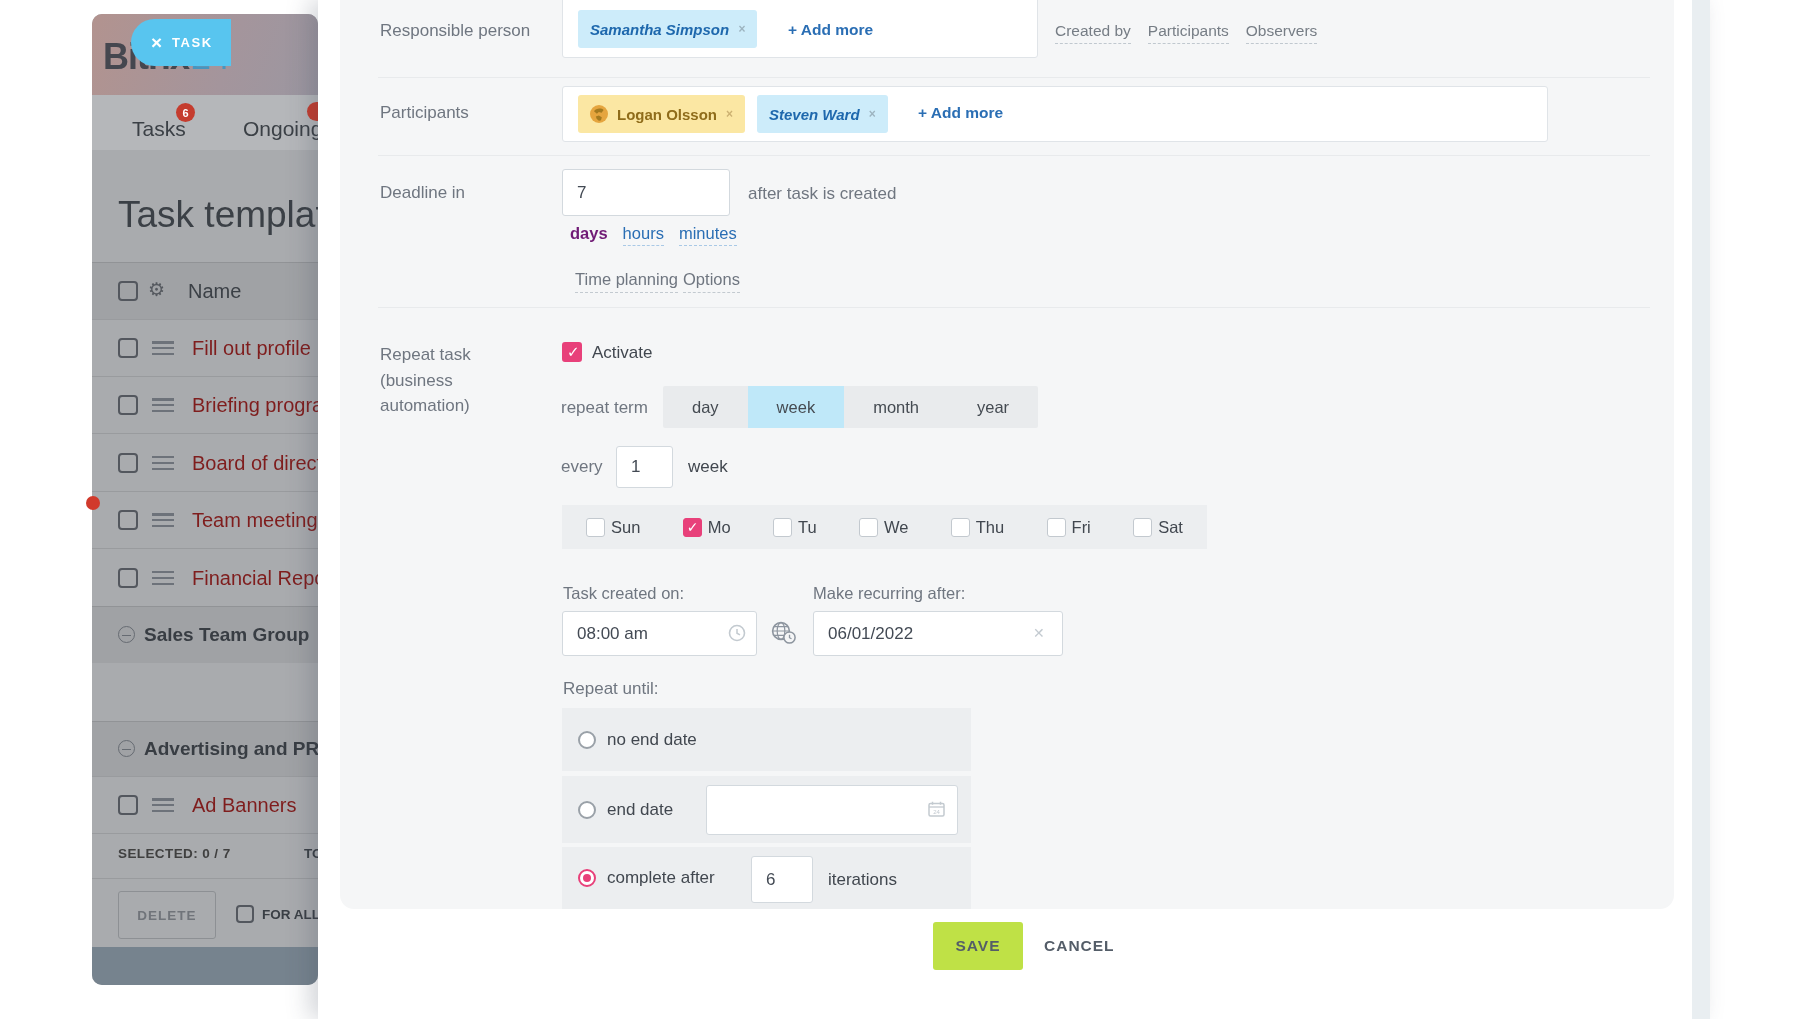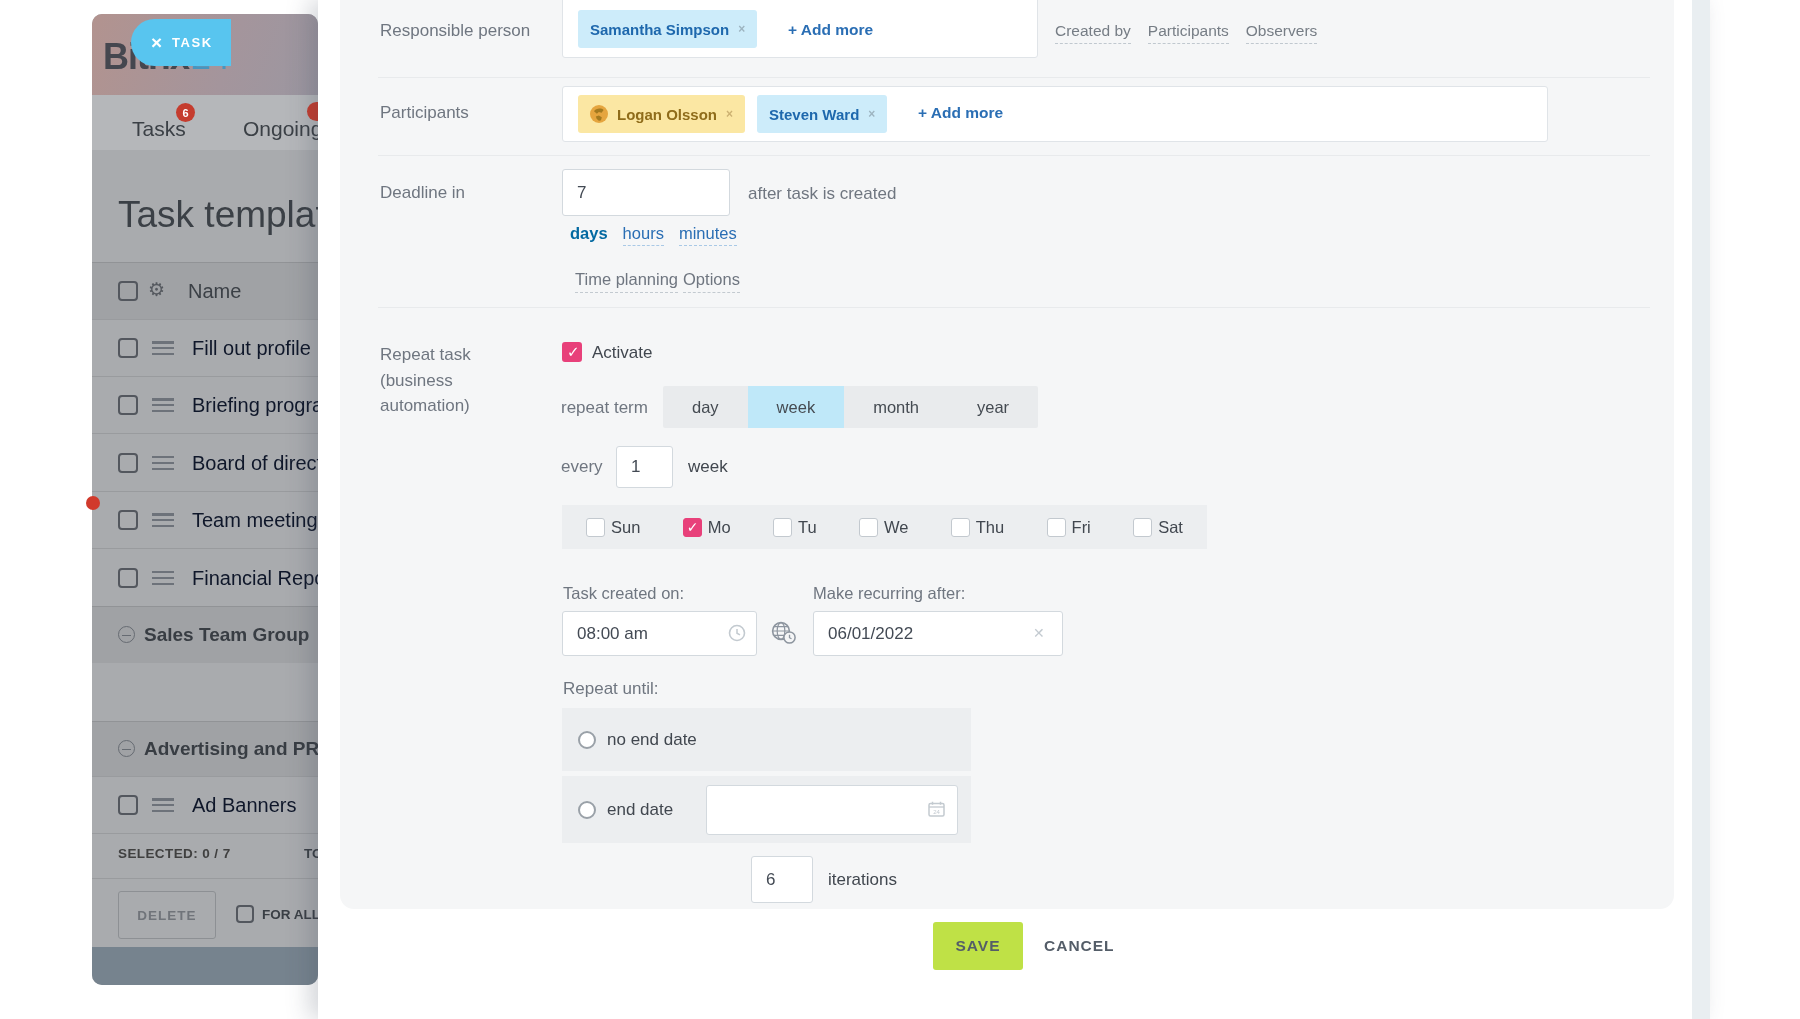--- a/index.html
+++ b/index.html
@@ -22,21 +22,21 @@
   .badge { position:absolute; width:19px; height:19px; background:#c53c2e; border-radius:50%;
     color:#fff; font-size:11px; font-weight:bold; display:flex; align-items:center; justify-content:center; }
   .sb-title { position:absolute; left:26px; top:180px; font-size:37px; font-weight:300; color:#3b4046; white-space:nowrap; }
   .sb-row { position:absolute; left:0; width:100%; border-top:1px solid rgba(0,0,0,0.09); white-space:nowrap; overflow:hidden; }
   .sb-row.shade { background:rgba(0,0,0,0.05); }
   .sb-cb { position:absolute; left:26px; top:50%; margin-top:-10px; width:20px; height:20px;
     border:2px solid #53575e; border-radius:4px; background:transparent; }
   .gear { position:absolute; left:56px; top:50%; margin-top:-13px; font-family:"DejaVu Sans",sans-serif; font-size:19px; color:#55595f; }
   .hamb { position:absolute; left:60px; top:50%; margin-top:-7px; width:22px; height:14px;
     background:repeating-linear-gradient(#6d727a 0 2.5px, transparent 2.5px 5.8px); }
-  .sb-label { position:absolute; left:100px; top:50%; transform:translateY(-50%); font-size:20px; color:#0f172a; }
+  .sb-label { position:absolute; left:100px; top:50%; transform:translateY(-50%); font-size:20px; color:#7f1d1d; }
   .sb-name { position:absolute; left:96px; top:50%; transform:translateY(-50%); font-size:20px; color:#3b4046; }
   .minus-ic { position:absolute; left:26px; top:50%; margin-top:-9px; width:17px; height:17px;
     border:1.5px solid #666b72; border-radius:50%; }
   .minus-ic::after { content:""; position:absolute; left:3px; right:3px; top:50%; height:1.5px; background:#666b72; }
   .g-label { position:absolute; left:52px; top:50%; transform:translateY(-50%); font-size:19px; font-weight:bold; color:#383d43; }
   .sel-row { position:absolute; left:0; top:819px; width:100%; height:45px; border-top:1px solid rgba(0,0,0,0.09); }
   .sel-text { position:absolute; left:26px; top:12px; font-size:13.5px; font-weight:bold; color:#404040; letter-spacing:0.4px; }
   .tot-text { position:absolute; left:212px; top:12px; font-size:13.5px; font-weight:bold; color:#3a3f45; }
   .sb-footer { position:absolute; left:0; top:864px; width:100%; height:69px; border-top:1px solid rgba(0,0,0,0.09); }
   .delete-btn { position:absolute; left:26px; top:12px; width:98px; height:48px; border:1px solid #8d9094;
@@ -54,30 +54,30 @@
   .form-area { position:absolute; left:22px; top:0; width:1334px; height:909px; background:#f5f6f7; border-radius:0 0 14px 14px; }
 
   .flabel { position:absolute; left:40px; font-size:17px; color:#6f7680; white-space:nowrap; }
   .hr { position:absolute; left:38px; width:1272px; height:1px; background:#e8eaec; }
   .wbox { position:absolute; background:#fff; border:1px solid #e0e4e8; border-radius:3px; }
   .winput { position:absolute; background:#fff; border:1px solid #d3d9de; border-radius:3px;
     font-family:"Liberation Sans","DejaVu Sans",sans-serif; font-size:17px; color:#434a54; padding-left:14px; outline:none; }
   .chip { position:absolute; height:38px; border-radius:3px; display:flex; align-items:center; gap:9px; padding:0 12px; }
   .chip .nm { font-size:15px; font-weight:bold; white-space:nowrap; }
   .chip .rm { font-size:12px; font-weight:bold; }
-  .chip.blue { background:#cdecfa; } .chip.blue .nm { color:#1e68ad; } .chip.blue .rm { color:#9db4c0; }
+  .chip.blue { background:#cdecfa;font-style:italic; } .chip.blue .nm { color:#1e68ad; } .chip.blue .rm { color:#9db4c0; }
   .chip.yellow { background:#fbe7a3; } .chip.yellow .nm { color:#8f6c1a; } .chip.yellow .rm { color:#cdb272; }
   .addmore { position:absolute; font-size:15.5px; font-weight:bold; color:#2a6eb4; white-space:nowrap; cursor:pointer; }
   .rolelinks { position:absolute; left:715px; top:22px; display:flex; gap:17px; }
   .rolelinks span { font-size:15.5px; color:#767d85; border-bottom:1px dashed #c0c8cf; padding-bottom:3px; white-space:nowrap; }
   .plain { position:absolute; font-size:17px; color:#6f7680; white-space:nowrap; }
   .darktx { position:absolute; font-size:17px; color:#41474f; white-space:nowrap; }
   .units { position:absolute; left:230px; top:224px; display:flex; gap:15px; align-items:baseline; }
   .units span { font-size:16.5px; color:#2a6eb4; border-bottom:1px dashed #a9c9e6; padding-bottom:2px; }
-  .units span.active { color:#0369a1; font-weight:bold; border-bottom:none; }
+  .units span.active { color:#701a75; font-weight:bold; border-bottom:none; }
   .sectabs { position:absolute; left:235px; top:270px; display:flex; gap:5px; }
   .sectabs span { font-size:16.5px; color:#6f7680; border-bottom:1px dashed #c3cad0; padding-bottom:3px; }
   .rpt-lines { position:absolute; left:40px; top:342px; font-size:17px; color:#6f7680; line-height:25.5px; }
   .pinkcb { position:absolute; width:20px; height:20px; border:2px solid #b6bdc4; border-radius:3px; background:#fff; }
   .pinkcb.checked { background:#e8407a; border-color:#e8407a; }
   .pinkcb.checked::after { content:"✓"; position:absolute; left:3px; top:-1px; color:#fff; font-size:15px; font-weight:bold; }
   .segbar { position:absolute; left:323px; top:386px; height:42px; display:flex; background:#e9ebed; border-radius:2px; }
   .seg { font-size:16.5px; color:#454b52; display:flex; align-items:center; padding:0 29px; cursor:pointer; }
   .seg.selected { background:#bfe8f9; }
   .wdstrip { position:absolute; left:222px; top:505px; width:645px; height:44px; background:#eceef0;
@@ -322,20 +322,24 @@
       <input class="winput" style="left: 366px; top: 785px; width: 252px; height: 50px;" readonly="" value="">
       <span class="iconbtn" style="left:588px; top:801px;">
           <svg width="17" height="16" viewBox="0 0 17 16">
             <rect x="1" y="2.5" width="15" height="12.5" rx="1.5" fill="none" stroke="#c3cad0" stroke-width="1.5"></rect>
             <path d="M1 6h15" stroke="#c3cad0" stroke-width="1.3"></path>
             <path d="M4.5 0.8v3M12.5 0.8v3" stroke="#c3cad0" stroke-width="1.5"></path>
             <text x="8.5" y="13" font-size="6" fill="#c3cad0" text-anchor="middle" font-family="Liberation Sans, sans-serif">24</text>
           </svg>
         </span>
 
+      <div class="band" style="top:847px; height:62px;">
+        <span class="radio selected"></span>
+        <span class="blb">complete after</span>
+      </div>
       <input class="winput" style="left: 411px; top: 856px; width: 62px; height: 47px;" readonly="" value="6">
       <span class="darktx" style="left:488px; top:870px;">iterations</span>
 
     </div>
 
     <button class="save-btn">SAVE</button>
     <button class="cancel-btn">CANCEL</button>
   </div>
 
 </div>

